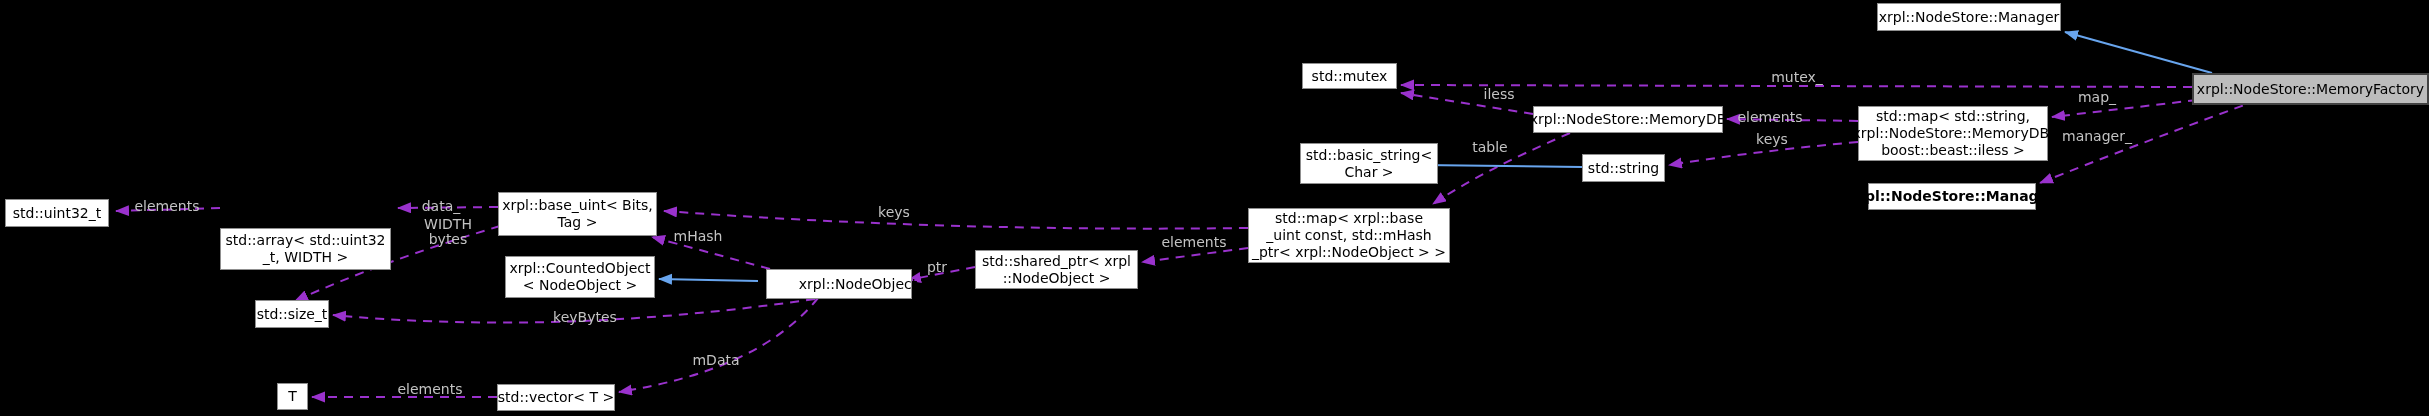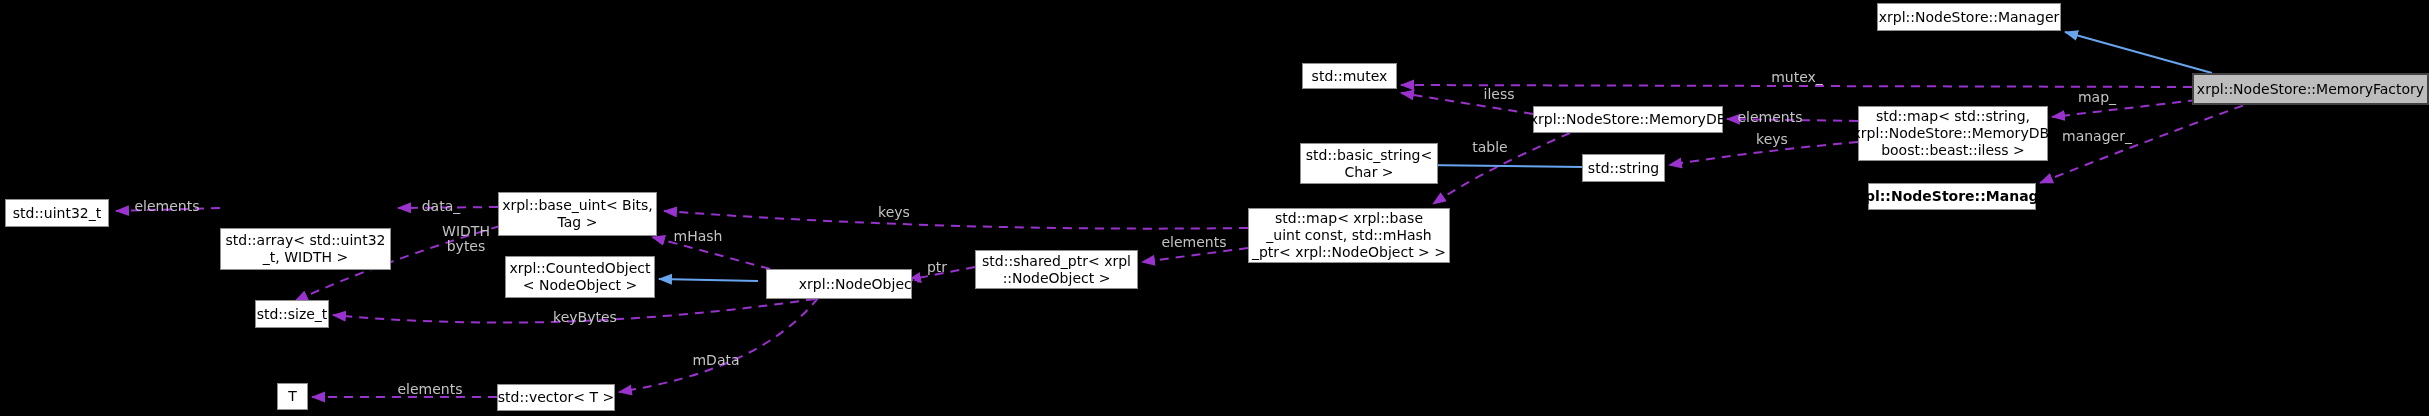--- a/index.html
+++ b/index.html
@@ -118,21 +118,21 @@
         <div>T</div>
       </div>
       <div class="node" style="left: 497px; top: 384px; width: 118px; height: 27px;">
         <div>std::vector&lt; T &gt;</div>
       </div>
     </div>
   <div id="labels-layer">
       <div class="edge-label" style="left: 441px; top: 206px;">
         <div>data_</div>
       </div>
-      <div class="edge-label" style="left: 448px; top: 239px; margin-left: 18px;">
+      <div class="edge-label" style="left: 448px; top: 232px;">
         <div>WIDTH</div>
         <div>bytes</div>
       </div>
       <div class="edge-label" style="left: 167px; top: 206px;">
         <div>elements</div>
       </div>
       <div class="edge-label" style="left: 894px; top: 212px;">
         <div>keys</div>
       </div>
       <div class="edge-label" style="left: 698px; top: 236px;">

